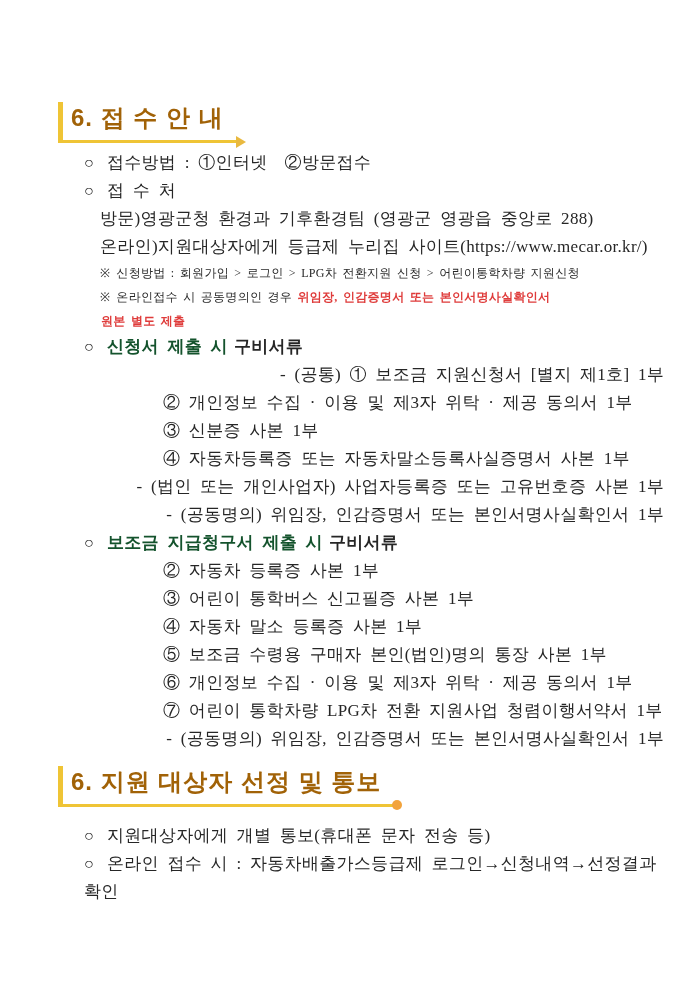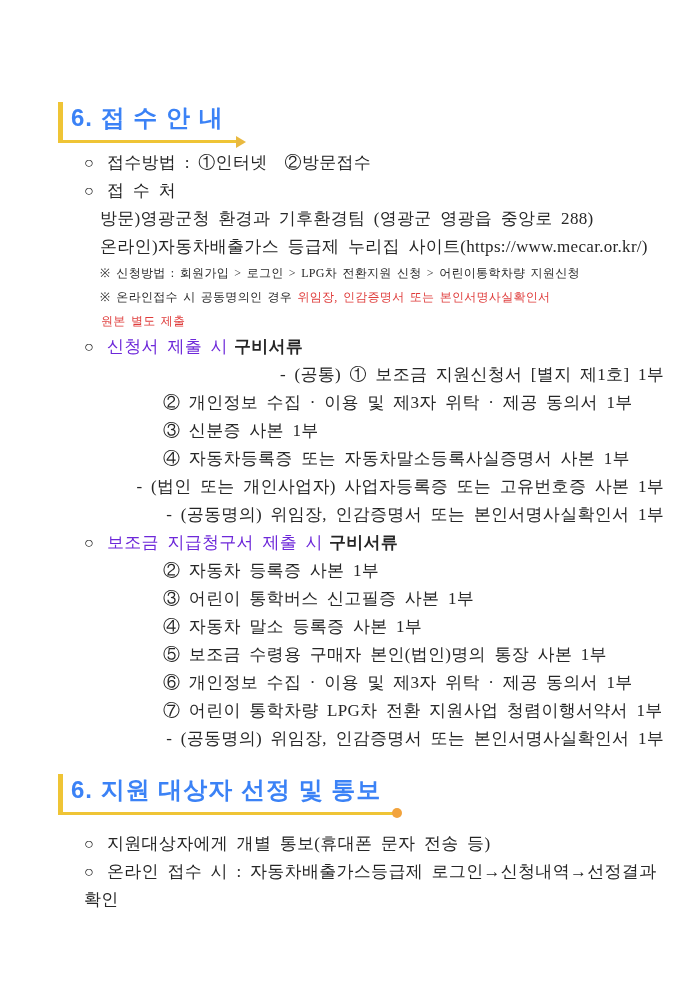--- a/index.html
+++ b/index.html
@@ -13,21 +13,21 @@
   .page { padding:102px 36px 0 64px; }
 
   
   .heading {
     position:relative;
     display:inline-block;
     font-family:"Liberation Sans","DejaVu Sans",sans-serif;
     font-weight:bold;
     font-size:24px;
     line-height:29px;
-    color:#3b82f6;
+    color:#a16207;
     letter-spacing:1px;
     border-left:5px solid #efc435;
     border-bottom:3px solid #efc435;
     padding:1px 14px 8px 8px;
     margin-left:-6px;
   }
   .h-arrow {
     position:absolute; right:-8px; bottom:-8px;
     width:0; height:0;
     border-top:6px solid transparent;
@@ -51,45 +51,45 @@
   .first-after-heading { margin-top:6px; }
   .li-circle { padding-left:20px; }
   .bullet { display:inline-block; margin-right:13px; font-size:16px; }
   .indent-sub { padding-left:36px; }
   .line.small { font-size:12px; line-height:24px; word-spacing:2px; }
   .ref-mark { display:inline-block; margin-right:6px; }
   .red-cont { padding-left:37px; }
   .doc { padding-left:23px;text-align:right; }
   .doc-sub { padding-left:99px; }
   .bold { font-weight:bold; }
-  .blue { color:#6d28d9; font-weight:normal; }
-  .red { color:#df3b3a; font-weight:normal; }
+  .blue { color:#14532d; font-weight:bold; }
+  .red { color:#df3b3a; font-weight:bold; }
   .t-rest { margin-left:6px; font-weight:bold; }
-  .heading2-wrap { margin-top:21px; }
+  .heading2-wrap { margin-top:13px; }
   .gap-after-h2 { margin-top:15px; }
 </style>
 </head>
 <body>
 
 <div class="page">
 
   
   <div class="heading">
     <span>6.</span>
     <span>접 수 안 내</span>
     <span class="h-arrow"></span>
   </div>
 
   <div class="line li-circle first-after-heading"><span class="bullet">○</span><span>접수방법 : ①인터넷  ②방문접수</span></div>
 
   <div class="line li-circle"><span class="bullet">○</span><span>접 수 처</span></div>
 
   <div class="line indent-sub"><span>방문)영광군청 환경과 기후환경팀 (영광군 영광읍 중앙로 288)</span></div>
 
-  <div class="line indent-sub"><span>온라인)자동차배출가스 등급제 누리집 사이트(https://www.mecar.or.kr/)</span></div>
+  <div class="line indent-sub"><span>온라인)지원대상자에게 등급제 누리집 사이트(https://www.mecar.or.kr/)</span></div>
 
   <div class="line small indent-sub"><span class="ref-mark">※</span><span>신청방법 : 회원가입 &gt; 로그인 &gt; LPG차 전환지원 신청 &gt; 어린이통학차량 지원신청</span></div>
 
   <div class="line small indent-sub"><span class="ref-mark">※</span><span>온라인접수 시 공동명의인 경우 </span><span class="red">위임장, 인감증명서 또는 본인서명사실확인서</span></div>
 
   <div class="line small red-cont"><span class="red">원본 별도 제출</span></div>
 
   
   <div class="line li-circle"><span class="bullet bold">○</span><span class="blue">신청서 제출 시</span><span class="t-rest">구비서류</span></div>
 

